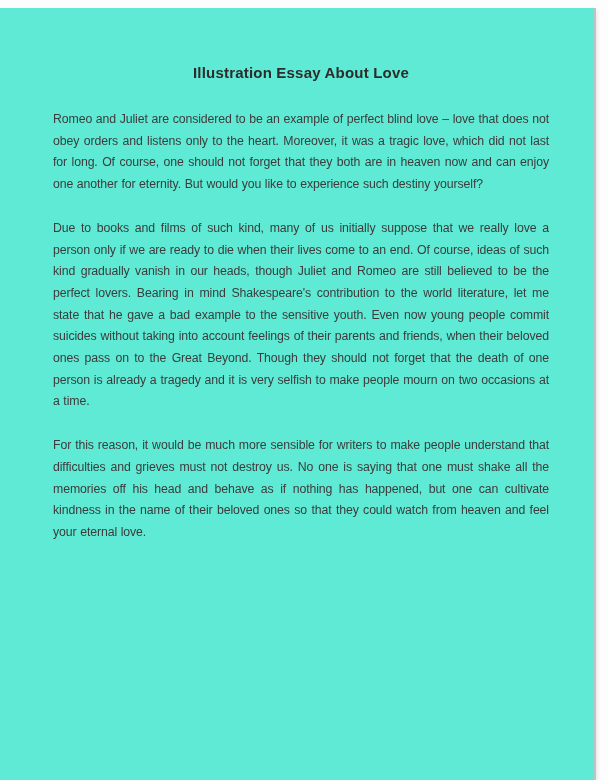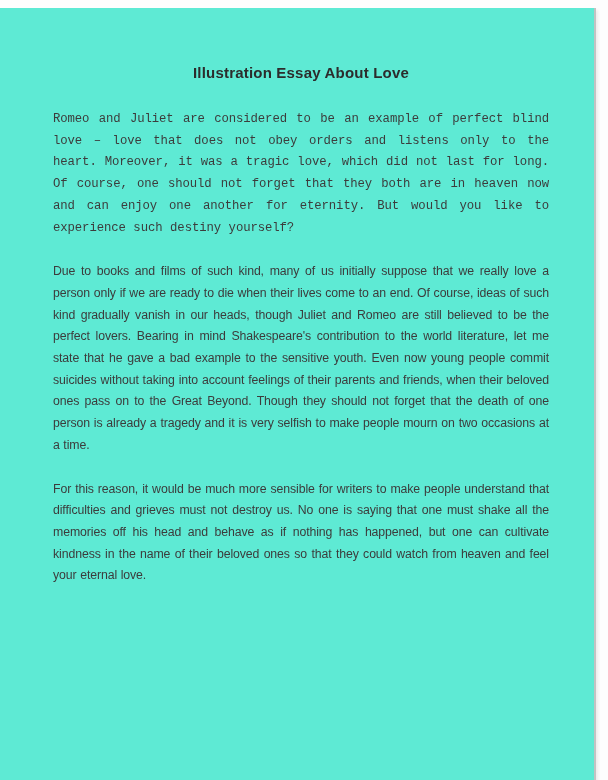--- a/index.html
+++ b/index.html
@@ -41,21 +41,20 @@
     margin: 22px 45px 0 53px;
     text-align: justify;
     font-size: 12.3px;
     line-height: 21.7px;
     color: #3c3c3c;
     letter-spacing: -0.1px;
     word-spacing: 0.3px;
   }
   .title + .para {
     margin-top: 28px;
-    font-family: Liberation Mono, monospace;
   }
 </style>
 </head>
 <body>
 
 <div class="canvas">
   <div class="page">
     <h1 class="title">Illustration Essay About Love</h1>
     <p class="para">Romeo and Juliet are considered to be an example of perfect blind love – love that does not obey orders and listens only to the heart. Moreover, it was a tragic love, which did not last for long. Of course, one should not forget that they both are in heaven now and can enjoy one another for eternity. But would you like to experience such destiny yourself?</p>
     <p class="para">Due to books and films of such kind, many of us initially suppose that we really love a person only if we are ready to die when their lives come to an end. Of course, ideas of such kind gradually vanish in our heads, though Juliet and Romeo are still believed to be the perfect lovers. Bearing in mind Shakespeare's contribution to the world literature, let me state that he gave a bad example to the sensitive youth. Even now young people commit suicides without taking into account feelings of their parents and friends, when their beloved ones pass on to the Great Beyond. Though they should not forget that the death of one person is already a tragedy and it is very selfish to make people mourn on two occasions at a time.</p>

